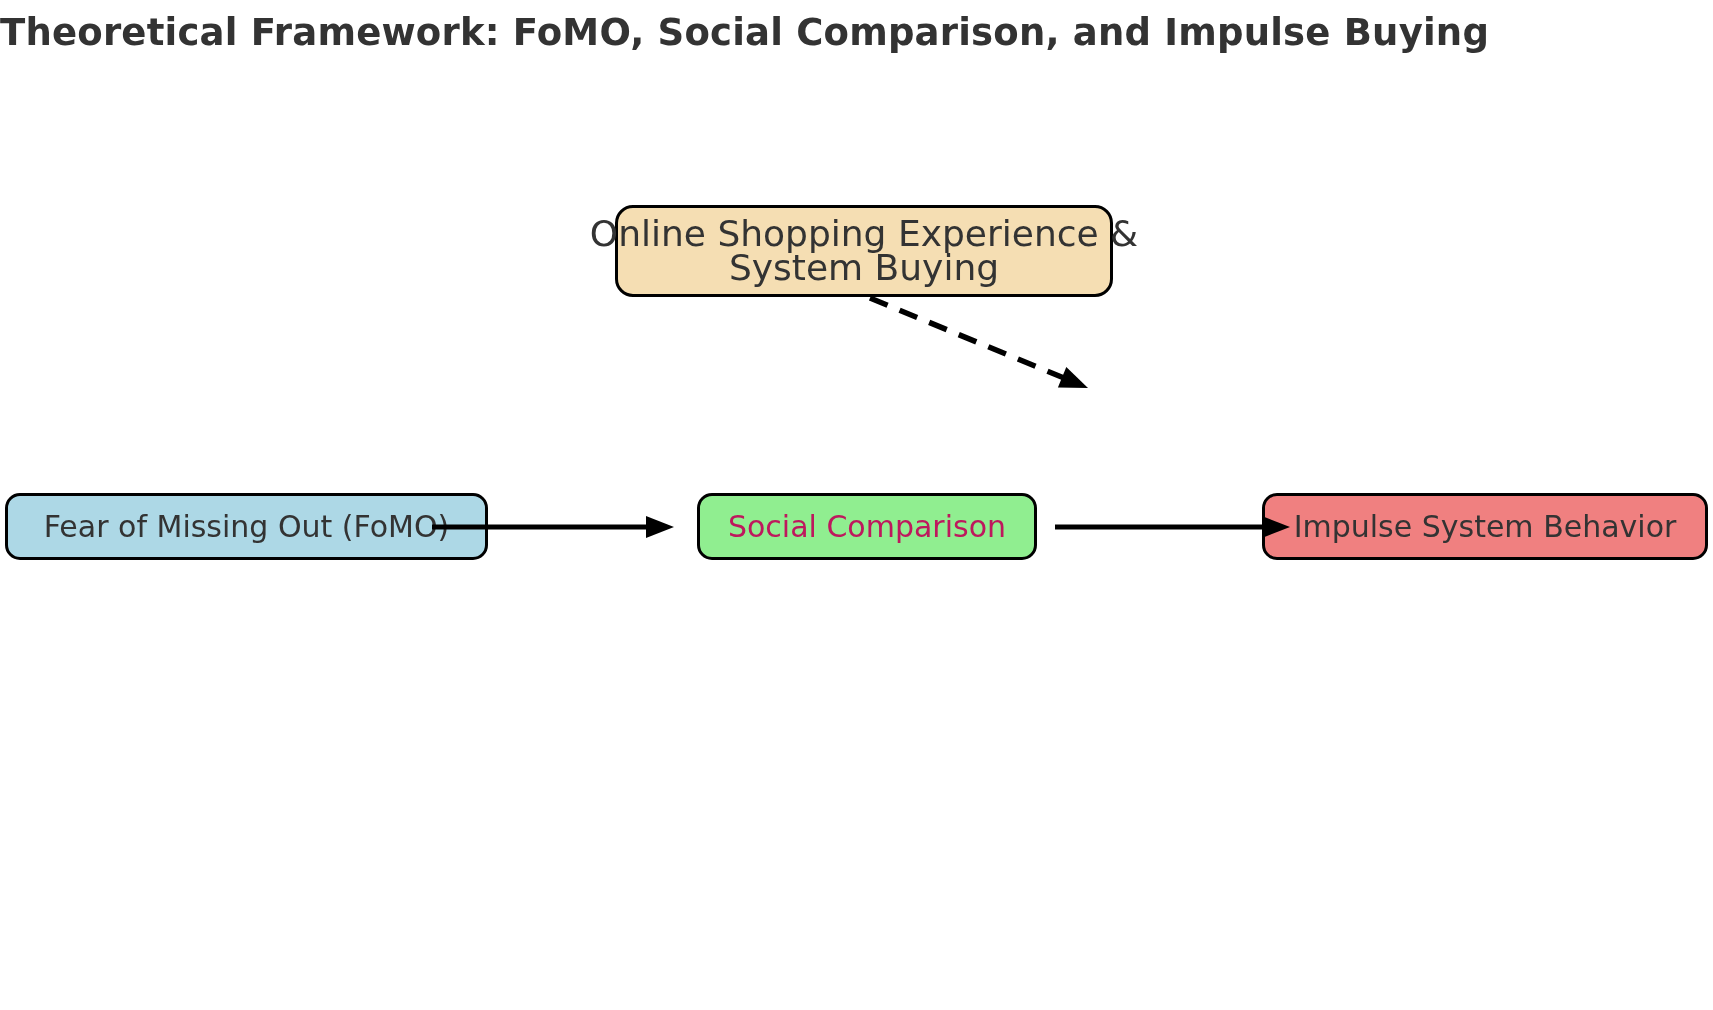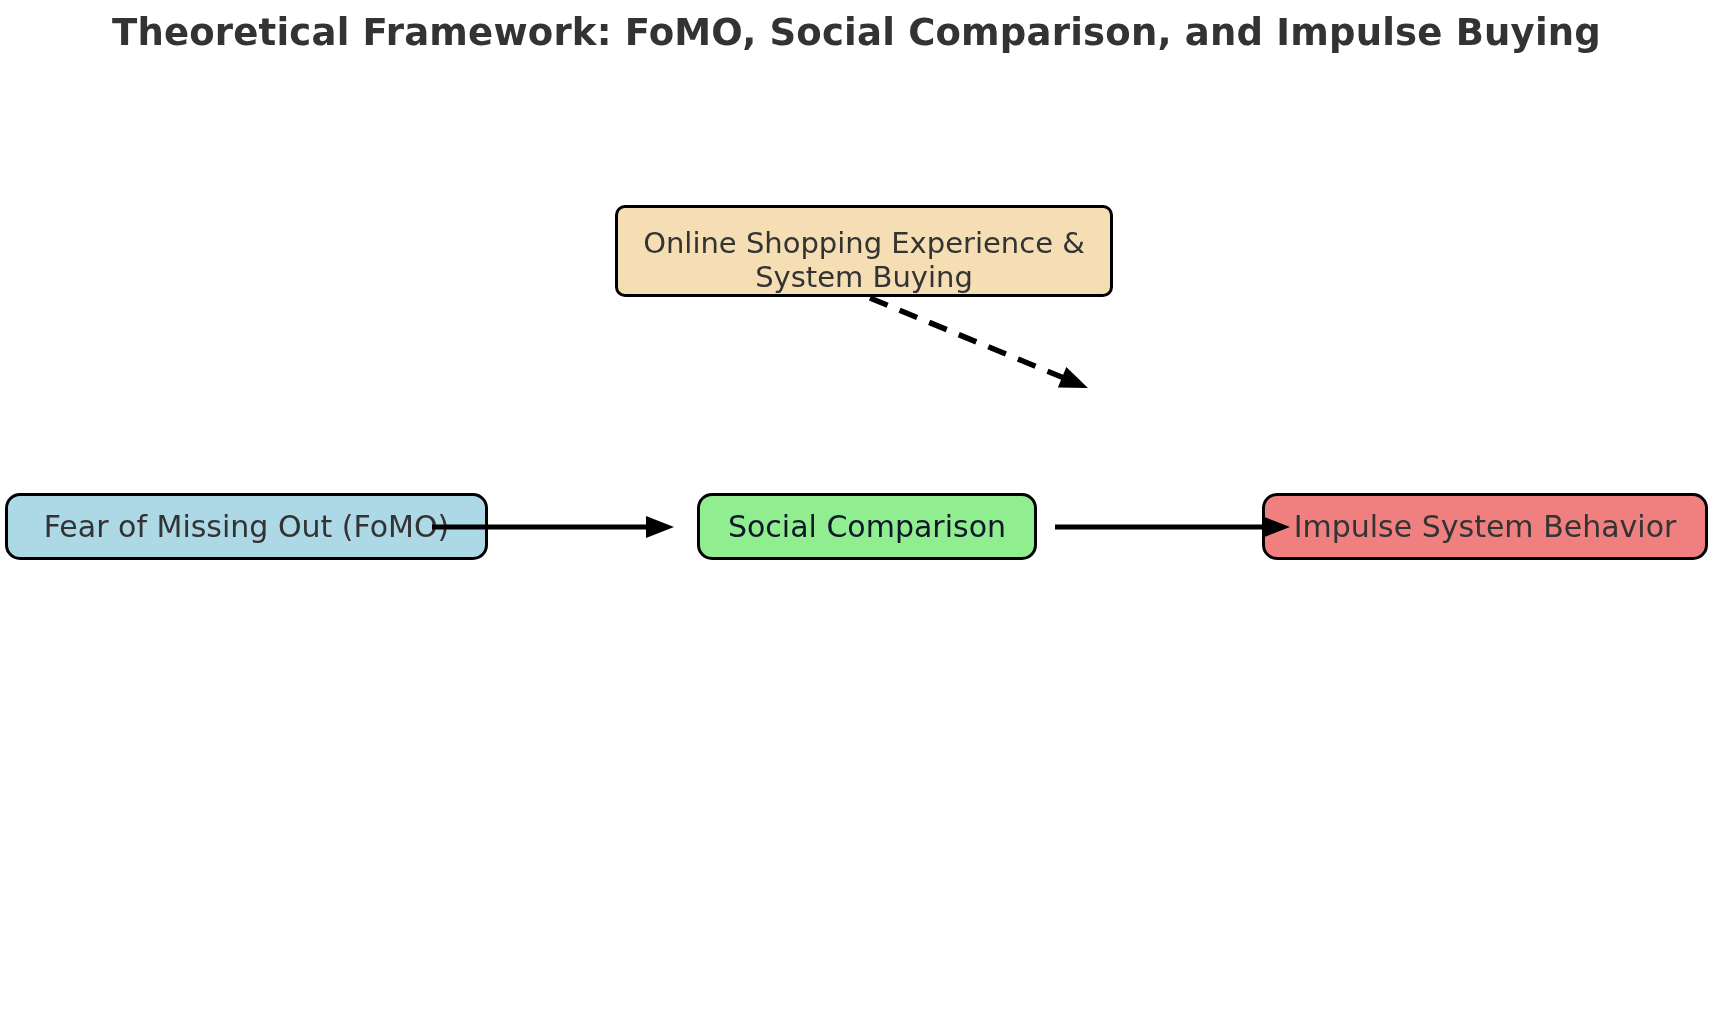--- a/index.html
+++ b/index.html
@@ -8,44 +8,42 @@
     position: relative;
     width: 1713px;
     height: 1010px;
     overflow: hidden;
   }
   .diagram-title {
     position: absolute;
     top: 11px;
     left: 0;
     width: 100%;
-    text-align: center;
     font-size: 37px;
     font-weight: bold;
     letter-spacing: 0.2px;
     white-space: nowrap;
   }
   .node {
     position: absolute;
     box-sizing: border-box;
     border: 3px solid #000;
     display: flex;
     flex-direction: column;
     align-items: center;
     justify-content: center;
     text-align: center;
     white-space: nowrap;
   }
   .node .line { display: block; }
   .node-moderator {
     left: 615px; top: 205px; width: 498px; height: 92px;
-    border-radius: 10px;
-    font-size: 29px;
+    border-radius: 18px;
+    font-size: 36px;
     line-height: 34px;
-    justify-content: flex-end;
   }
   .node-row {
     top: 493px; height: 67px;
     border-radius: 15px;
     font-size: 30px;
   }
   .node-fomo    { left: 5px;    width: 483px; }
   .node-social  { left: 697px;  width: 340px; }
   .node-impulse { left: 1262px; width: 446px; }
   svg.overlay {
@@ -67,21 +65,21 @@
 
   <div class="node node-moderator" style="background-color: rgb(245, 222, 179); border-color: rgb(0, 0, 0); color: rgb(51, 51, 51);">
     <span class="line">Online Shopping Experience &amp;</span>
     <span class="line">System Buying</span>
   </div>
 
   <div class="node node-row node-fomo" style="background-color: rgb(173, 216, 230); border-color: rgb(0, 0, 0); color: rgb(51, 51, 51);">
     <span class="line">Fear of Missing Out (FoMO)</span>
   </div>
 
-  <div class="node node-row node-social" style="background-color: rgb(144, 238, 144); border-color: rgb(0, 0, 0); color: #0f172a;">
+  <div class="node node-row node-social" style="background-color: rgb(144, 238, 144); border-color: rgb(0, 0, 0); color: #be185d;">
     <span class="line">Social Comparison</span>
   </div>
 
   <div class="node node-row node-impulse" style="background-color: rgb(240, 128, 128); border-color: rgb(0, 0, 0); color: rgb(51, 51, 51);">
     <span class="line">Impulse System Behavior</span>
   </div>
 
   <svg class="overlay" viewBox="0 0 1713 1010" xmlns="http://www.w3.org/2000/svg">
 
     <g class="arrow" style="stroke: rgb(0, 0, 0); fill: rgb(0, 0, 0);">

